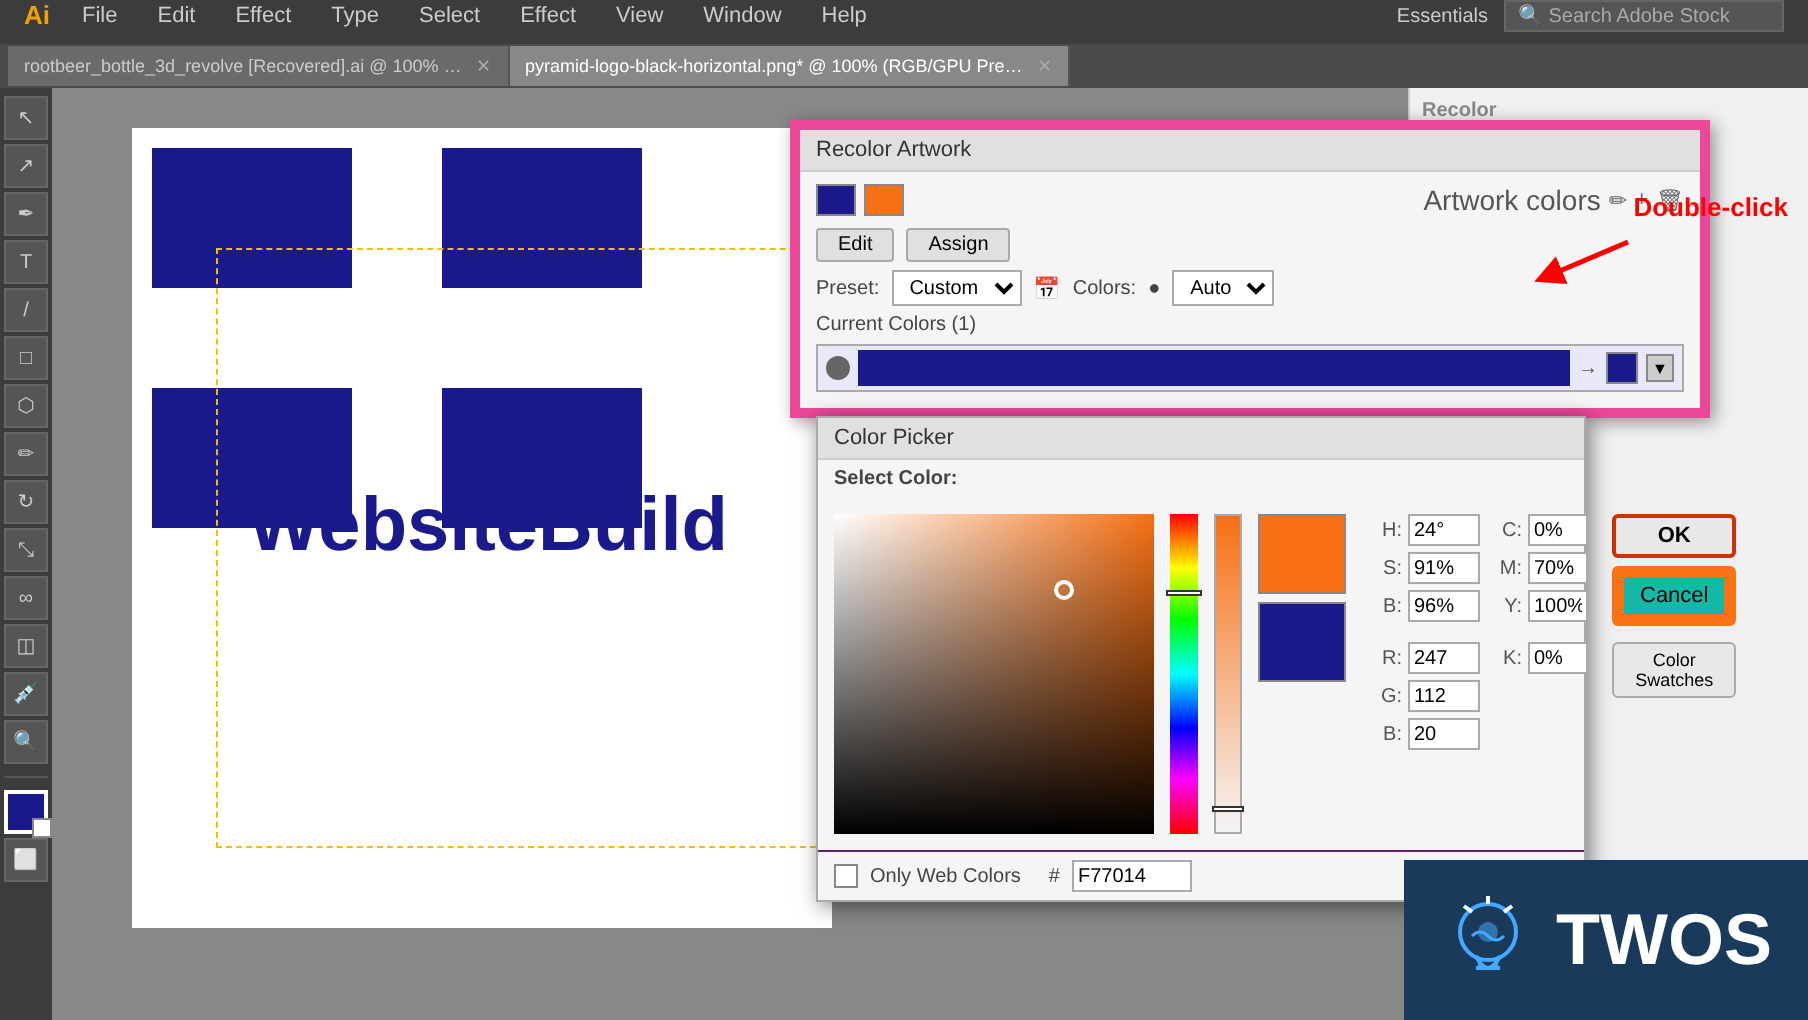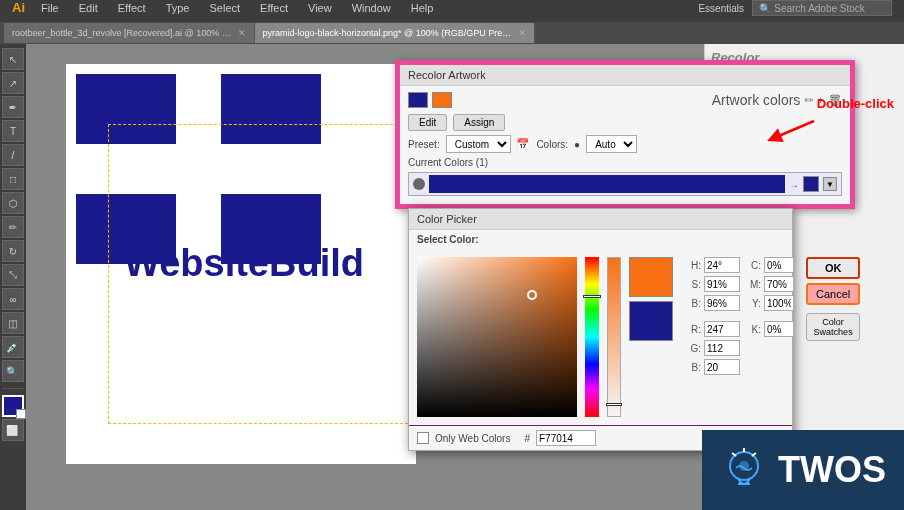--- a/index.html
+++ b/index.html
@@ -462,22 +462,22 @@
     .cp-ok-btn {
       background: #e8e8e8;
       border: 2px solid #cc3300;
       padding: 3px 14px;
       font-size: 11px;
       cursor: pointer;
       border-radius: 3px;
       font-weight: bold;
     }
     .cp-cancel-btn {
-      background: #fca5a5;
-      border: 2px solid #f97316;
+      background: #14b8a6;
+      border: 6px solid #f97316;
       padding: 3px 8px;
       font-size: 11px;
       cursor: pointer;
       border-radius: 3px;
     }
     .cp-color-swatches-btn {
       background: #e8e8e8;
       border: 1px solid #aaa;
       padding: 3px 4px;
       font-size: 9px;
@@ -630,21 +630,21 @@
   </div>
 </div>
 
 <div class="right-panel">
   <div class="right-panel-tabs">
     <div class="right-panel-tab active">Properties</div>
     <div class="right-panel-tab">Layers</div>
     <div class="right-panel-tab">Libraries</div>
   </div>
   <div style="padding: 6px; font-size:10px; color:#666;">
-    <div style="margin-bottom:4px; font-weight:bold; font-size:13px; color:#888;font-style:italic;">Recolor</div>
+    <div style="margin-bottom:4px; font-weight:bold; font-size:10px; color:#888;">Recolor</div>
     <div style="margin-bottom:4px; font-size:9px; color:#888;">Experiment</div>
   </div>
 </div>
 
 <div class="recolor-dialog">
   <div class="recolor-title">Recolor Artwork</div>
   <div class="recolor-body">
 
     <div class="recolor-icons-row">
       <div class="color-swatch-sm" style="background:#1a1a8c;"></div>

